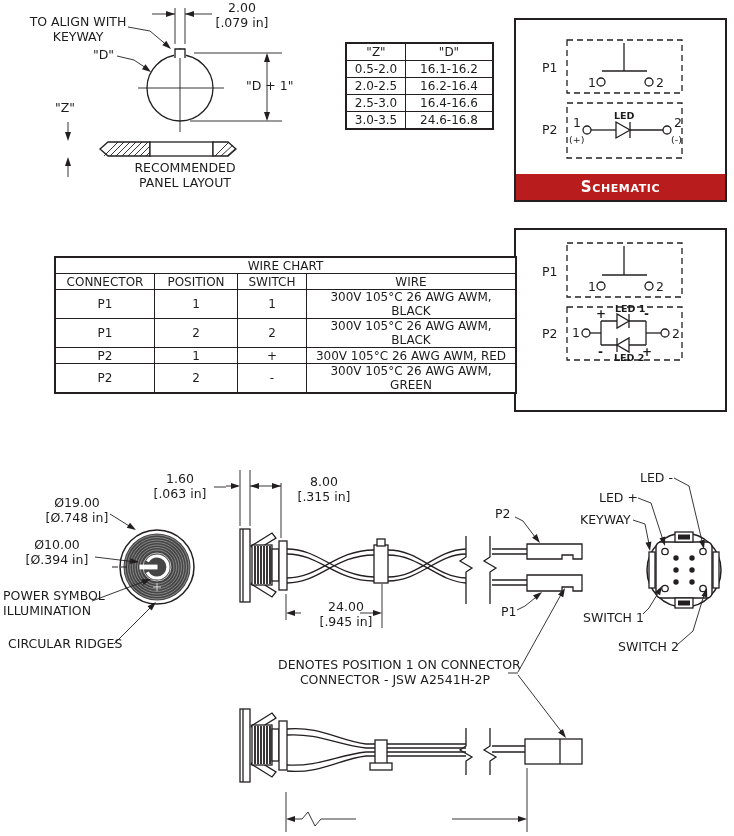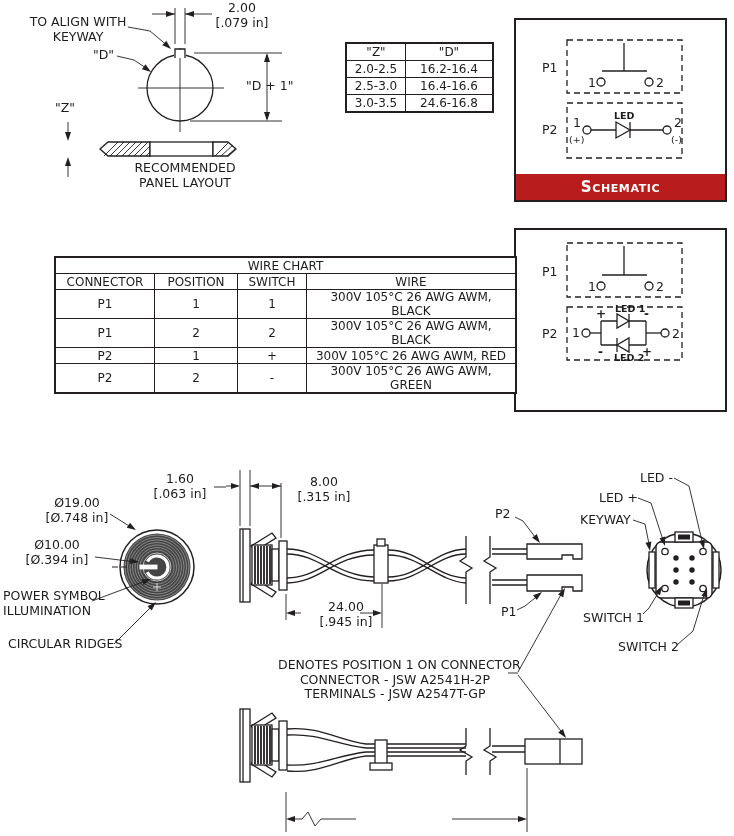--- a/index.html
+++ b/index.html
@@ -1,17 +1,17 @@
 <!DOCTYPE html>
 <html><head>
 <meta charset="utf-8">
 <style>
   html,body{margin:0;padding:0;background:#fff;}
   .page{position:relative;width:734px;height:836px;background:#fff;overflow:hidden;
-        font-family:"DejaVu Sans",sans-serif;color:#1c1c1c;border-radius:31px;}
+        font-family:"DejaVu Sans",sans-serif;color:#1c1c1c;}
   .abs{position:absolute;}
   .lbl{position:absolute;font:12.5px/1.16 "DejaVu Sans",sans-serif;color:#1c1c1c;white-space:nowrap;}
   .tc{text-align:center;}
   svg{display:block;}
   svg .ln{stroke:#231f20;stroke-width:1.3;fill:none;}
   svg .thin{stroke:#231f20;stroke-width:0.9;fill:none;}
   svg .wt{fill:#fff;stroke:#231f20;stroke-width:1.3;}
   svg .ah{fill:#231f20;stroke:none;}
   svg .st{font:12.5px "DejaVu Sans",sans-serif;fill:#1c1c1c;}
   svg .sm{font:9.5px "DejaVu Sans",sans-serif;fill:#1c1c1c;}
@@ -98,20 +98,24 @@
     <div>RECOMMENDED</div>
     <div>PANEL LAYOUT</div>
   </div>
 
   <table class="zd">
     <tbody>
         <tr>
       <th style="width:44px">"Z"</th>
       <th style="width:72px">"D"</th>
     </tr>
+    <tr>
+          <td>0.5-2.0</td>
+          <td>16.1-16.2</td>
+        </tr>
     <tr>
           <td>2.0-2.5</td>
           <td>16.2-16.4</td>
         </tr>
     <tr>
           <td>2.5-3.0</td>
           <td>16.4-16.6</td>
         </tr>
     <tr>
           <td>3.0-3.5</td>
@@ -421,17 +425,16 @@
 
   <div class="lbl" style="left:640px;top:471px">LED -</div>
   <div class="lbl" style="left:599px;top:491px">LED +</div>
   <div class="lbl" style="left:580px;top:513px">KEYWAY</div>
   <div class="lbl" style="left:583px;top:611px">SWITCH 1</div>
   <div class="lbl" style="left:618px;top:640px">SWITCH 2</div>
 
   <div class="lbl tc" style="left:278px;top:658px;width:234px">
     <div>DENOTES POSITION 1 ON CONNECTOR</div>
     <div>CONNECTOR - JSW A2541H-2P</div>
-    <div>TERMINALS - JSW A2547T-GP</div>
   </div>
 
 
 </div>
 
 </body></html>

